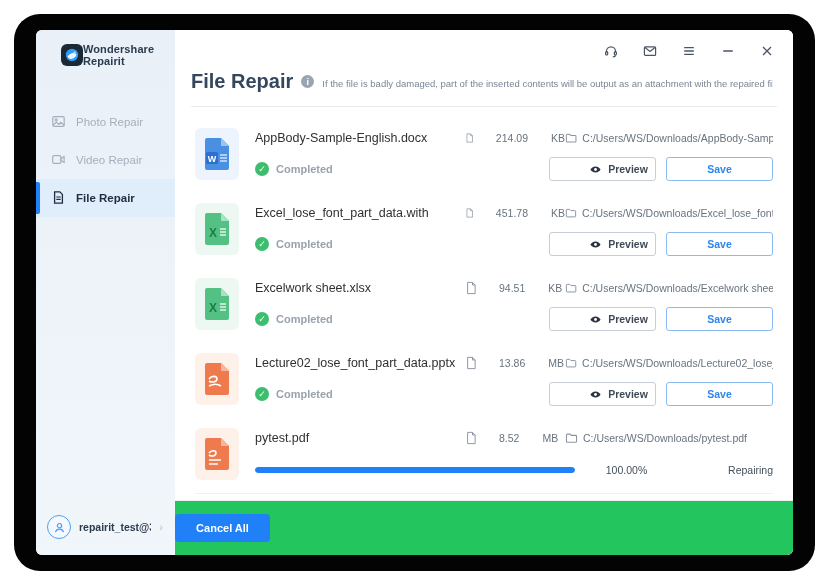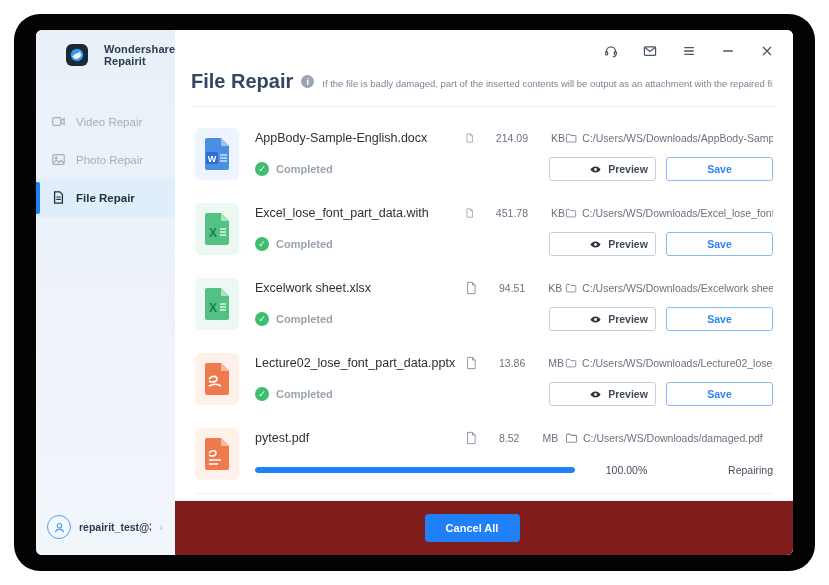--- a/index.html
+++ b/index.html
@@ -8,21 +8,21 @@
 
   .device-frame { position:absolute; left:14px; top:14px; width:801px; height:557px;
     background:#030303; border-radius:26px; }
 
   .app-window { position:absolute; left:36px; top:30px; width:757px; height:525px;
     background:#ffffff; border-radius:6px; overflow:hidden; display:flex; }
 
   
   .sidebar { width:139px; flex:none; background:linear-gradient(180deg,#e9f0f8 0%,#edf3f9 55%,#f1f6fb 100%);
     display:flex; flex-direction:column; position:relative; }
-  .logo-row { display:flex; align-items:center; gap:16px; padding:13px 8px 10px 6px;margin-left:24px; }
+  .logo-row { display:flex; align-items:center; gap:0; padding:13px 8px 10px 25px; }
   .logo-badge { width:22px; height:22px; border-radius:6px; background:#1b2836;
     display:flex; align-items:center; justify-content:center; flex:none; }
   .logo-label { font-size:11px; font-weight:bold; color:#2b3b4e; letter-spacing:.1px; }
   .nav { margin-top:26px; }
   .nav-item { height:38px; display:flex; align-items:center; gap:10px; padding-left:15px;
     font-size:11.5px; color:#a5b0bc; cursor:pointer; position:relative; }
   .nav-item svg { flex:none; }
   .nav-item.active { background:#e0edfb; color:#1f2d3d; font-weight:bold; }
   .nav-item.active::before { content:""; position:absolute; left:0; top:3px; bottom:3px;
     width:4px; background:#2080f7; border-radius:0 2px 2px 0; }
@@ -77,21 +77,21 @@
   .btn-save { border:1px solid #8abbf5; color:#2e86f0; margin-left:10px; }
   .line2-progress { margin-top:16px; }
   .progress-track { width:320px; height:6px; border-radius:3px; background:#e8edf2; overflow:hidden; flex:none; }
   .progress-fill { height:100%; background:#2080f7; border-radius:3px; }
   .progress-percent { flex:1; text-align:center; font-size:10.5px; color:#444f5c; }
   .progress-status { width:95px; flex:none; text-align:right; font-size:10.5px; color:#444f5c; }
   .list-divider { height:1px; background:#edf0f4; margin:0 20px; }
 
   
   .footer-bar { height:55px; flex:none; border-top:1px solid #eceff3; display:flex;
-    align-items:center; justify-content:center; padding-right:24px; background:#7f1d1d; }
+    align-items:center; justify-content:flex-start; padding-right:24px; background:#22c55e; }
   .cancel-all-btn { width:95px; height:28px; background:#2080f7; border:none; border-radius:4px;
     color:#fff; font-size:11px; font-weight:bold; cursor:pointer; font-family:"Liberation Sans", sans-serif; }
 </style>
 </head>
 <body>
 
 <div class="device-frame"></div>
 
 <div class="app-window">
 
@@ -104,35 +104,35 @@
           <circle cx="10.6" cy="5.6" r="1.1" fill="#bfe3ff"></circle>
         </svg>
       </span>
       <span class="logo-label">Wondershare Repairit</span>
     </div>
 
     <div class="nav">
       <div class="nav-item">
         <span>
           <svg width="15" height="15" viewBox="0 0 15 15" fill="none" stroke="currentColor" stroke-width="1.2">
-            <rect x="1.7" y="3.6" width="8.2" height="7.8" rx="1.4"></rect>
-            <path d="M9.9 6.6l3.2-2v5.8l-3.2-2z"></path>
-          </svg>
-        </span>
-        <span>Video Repair</span>
+            <rect x="1.8" y="2.6" width="11.4" height="9.8" rx="1.4"></rect>
+            <circle cx="5.2" cy="5.8" r="1"></circle>
+            <path d="M2.3 11l3.1-3 2.4 2.4 2.1-2 3.2 2.8"></path>
+          </svg>
+        </span>
+        <span>Photo Repair</span>
       </div>
       <div class="nav-item">
         <span>
           <svg width="15" height="15" viewBox="0 0 15 15" fill="none" stroke="currentColor" stroke-width="1.2">
-            <rect x="1.8" y="2.6" width="11.4" height="9.8" rx="1.4"></rect>
-            <circle cx="5.2" cy="5.8" r="1"></circle>
-            <path d="M2.3 11l3.1-3 2.4 2.4 2.1-2 3.2 2.8"></path>
-          </svg>
-        </span>
-        <span>Photo Repair</span>
+            <rect x="1.7" y="3.6" width="8.2" height="7.8" rx="1.4"></rect>
+            <path d="M9.9 6.6l3.2-2v5.8l-3.2-2z"></path>
+          </svg>
+        </span>
+        <span>Video Repair</span>
       </div>
       <div class="nav-item active">
         <span>
           <svg width="15" height="15" viewBox="0 0 15 15" fill="none" stroke="currentColor" stroke-width="1.3">
             <path d="M3.6 1.8h5.2l2.6 2.6v8.8H3.6z"></path>
             <path d="M5.3 7h4.4M5.3 9.4h4.4" stroke-width="1.1"></path>
           </svg>
         </span>
         <span>File Repair</span>
       </div>
@@ -396,21 +396,21 @@
             <path d="M3.5 1.5h6.5l3.5 3.5v11.5h-10z"></path>
                   <path d="M10 1.5V5h3.5"></path>
           </svg>
           <span>8.52</span>
           <span class="size-unit">MB</span>
         </span>
         <span class="path-group">
           <svg width="13" height="12" viewBox="0 0 16 14" fill="none" stroke="#8b95a1" stroke-width="1.3">
             <path d="M1.8 3.2a1 1 0 0 1 1-1h3.4l1.6 1.6h5.4a1 1 0 0 1 1 1v6.4a1 1 0 0 1-1 1H2.8a1 1 0 0 1-1-1z"></path>
           </svg>
-          <span class="path-text">C:/Users/WS/Downloads/damaged.pdf</span>
+          <span class="path-text">C:/Users/WS/Downloads/pytest.pdf</span>
         </span>
       </div>
 
       <div class="line2 line2-progress">
         <span class="progress-track">
           <span class="progress-fill" style="display: block; width: 100%;"></span>
         </span>
         <span class="progress-percent">100.00%</span>
         <span class="progress-status">Repairing</span>
       </div>

